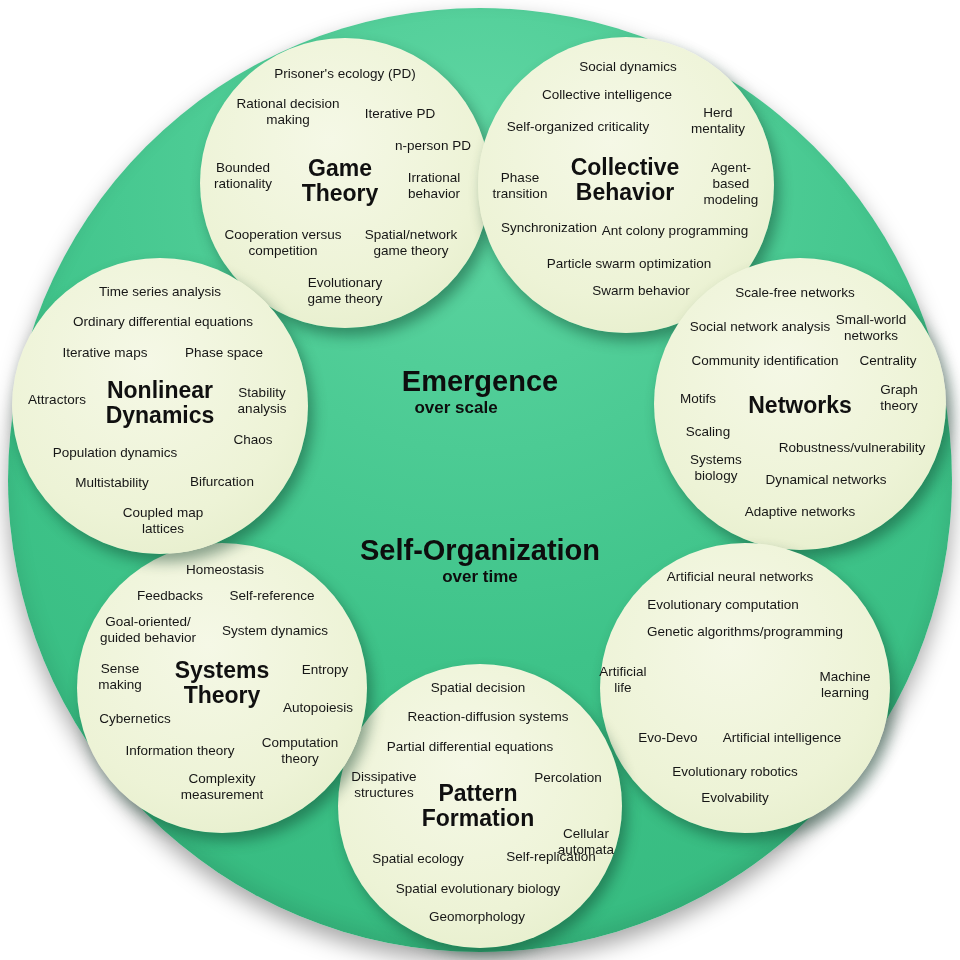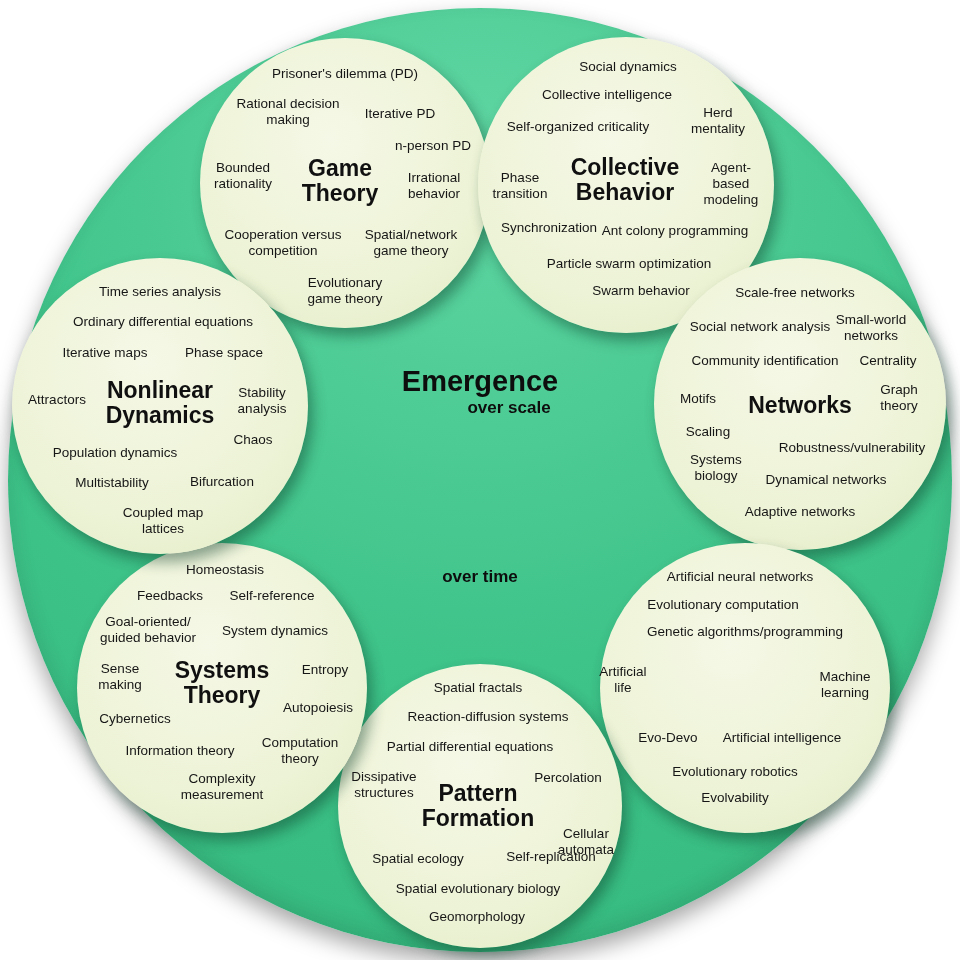--- a/index.html
+++ b/index.html
@@ -45,25 +45,26 @@
 
   <div class="cluster" style="left:200px;top:38px;width:290px;height:290px"></div>
   <div class="cluster" style="left:478px;top:37px;width:296px;height:296px"></div>
   <div class="cluster" style="left:654px;top:258px;width:292px;height:292px"></div>
   <div class="cluster" style="left:600px;top:543px;width:290px;height:290px"></div>
   <div class="cluster" style="left:338px;top:664px;width:284px;height:284px"></div>
   <div class="cluster" style="left:77px;top:543px;width:290px;height:290px"></div>
   <div class="cluster" style="left:12px;top:258px;width:296px;height:296px"></div>
 
   <div class="center-label big" style="left:480px;top:381px">Emergence</div>
-  <div class="center-label sub" style="left:509px;top:408px">over scale</div>
+  <div class="center-label sub" style="left:456px;top:408px">over scale</div>
+  <div class="center-label big" style="left:480px;top:550px">Self-Organization</div>
   <div class="center-label sub" style="left:480px;top:577px">over time</div>
 
   <div class="ctitle" style="left:340px;top:181px;width:95px">Game Theory</div>
-  <span class="t" style="left:345px;top:74px">Prisoner's dilemma (PD)</span>
+  <span class="t" style="left:345px;top:74px">Prisoner's ecology (PD)</span>
   <span class="t wrap" style="left:288px;top:112px;width:115px">Rational decision making</span>
   <span class="t" style="left:400px;top:114px">Iterative PD</span>
   <span class="t" style="left:433px;top:146px">n-person PD</span>
   <span class="t wrap" style="left:243px;top:176px;width:72px">Bounded rationality</span>
   <span class="t wrap" style="left:434px;top:186px;width:70px">Irrational behavior</span>
   <span class="t wrap" style="left:283px;top:243px;width:130px">Cooperation versus competition</span>
   <span class="t wrap" style="left:411px;top:243px;width:105px">Spatial/network game theory</span>
   <span class="t wrap" style="left:345px;top:291px;width:95px">Evolutionary game theory</span>
 
   <div class="ctitle" style="left:625px;top:180px;width:130px">Collective Behavior</div>
@@ -96,21 +97,21 @@
   <span class="t" style="left:723px;top:605px">Evolutionary computation</span>
   <span class="t" style="left:745px;top:632px">Genetic algorithms/programming</span>
   <span class="t wrap" style="left:623px;top:680px;width:55px">Artificial life</span>
   <span class="t wrap" style="left:845px;top:685px;width:65px">Machine learning</span>
   <span class="t" style="left:668px;top:738px">Evo-Devo</span>
   <span class="t" style="left:782px;top:738px">Artificial intelligence</span>
   <span class="t" style="left:735px;top:772px">Evolutionary robotics</span>
   <span class="t" style="left:735px;top:798px">Evolvability</span>
 
   <div class="ctitle" style="left:478px;top:806px;width:125px">Pattern Formation</div>
-  <span class="t" style="left:478px;top:688px">Spatial fractals</span>
+  <span class="t" style="left:478px;top:688px">Spatial decision</span>
   <span class="t" style="left:488px;top:717px">Reaction-diffusion systems</span>
   <span class="t" style="left:470px;top:747px">Partial differential equations</span>
   <span class="t wrap" style="left:384px;top:785px;width:80px">Dissipative structures</span>
   <span class="t" style="left:568px;top:778px">Percolation</span>
   <span class="t wrap" style="left:586px;top:842px;width:62px">Cellular automata</span>
   <span class="t" style="left:418px;top:859px">Spatial ecology</span>
   <span class="t" style="left:551px;top:857px">Self-replication</span>
   <span class="t" style="left:478px;top:889px">Spatial evolutionary biology</span>
   <span class="t" style="left:477px;top:917px">Geomorphology</span>
 

